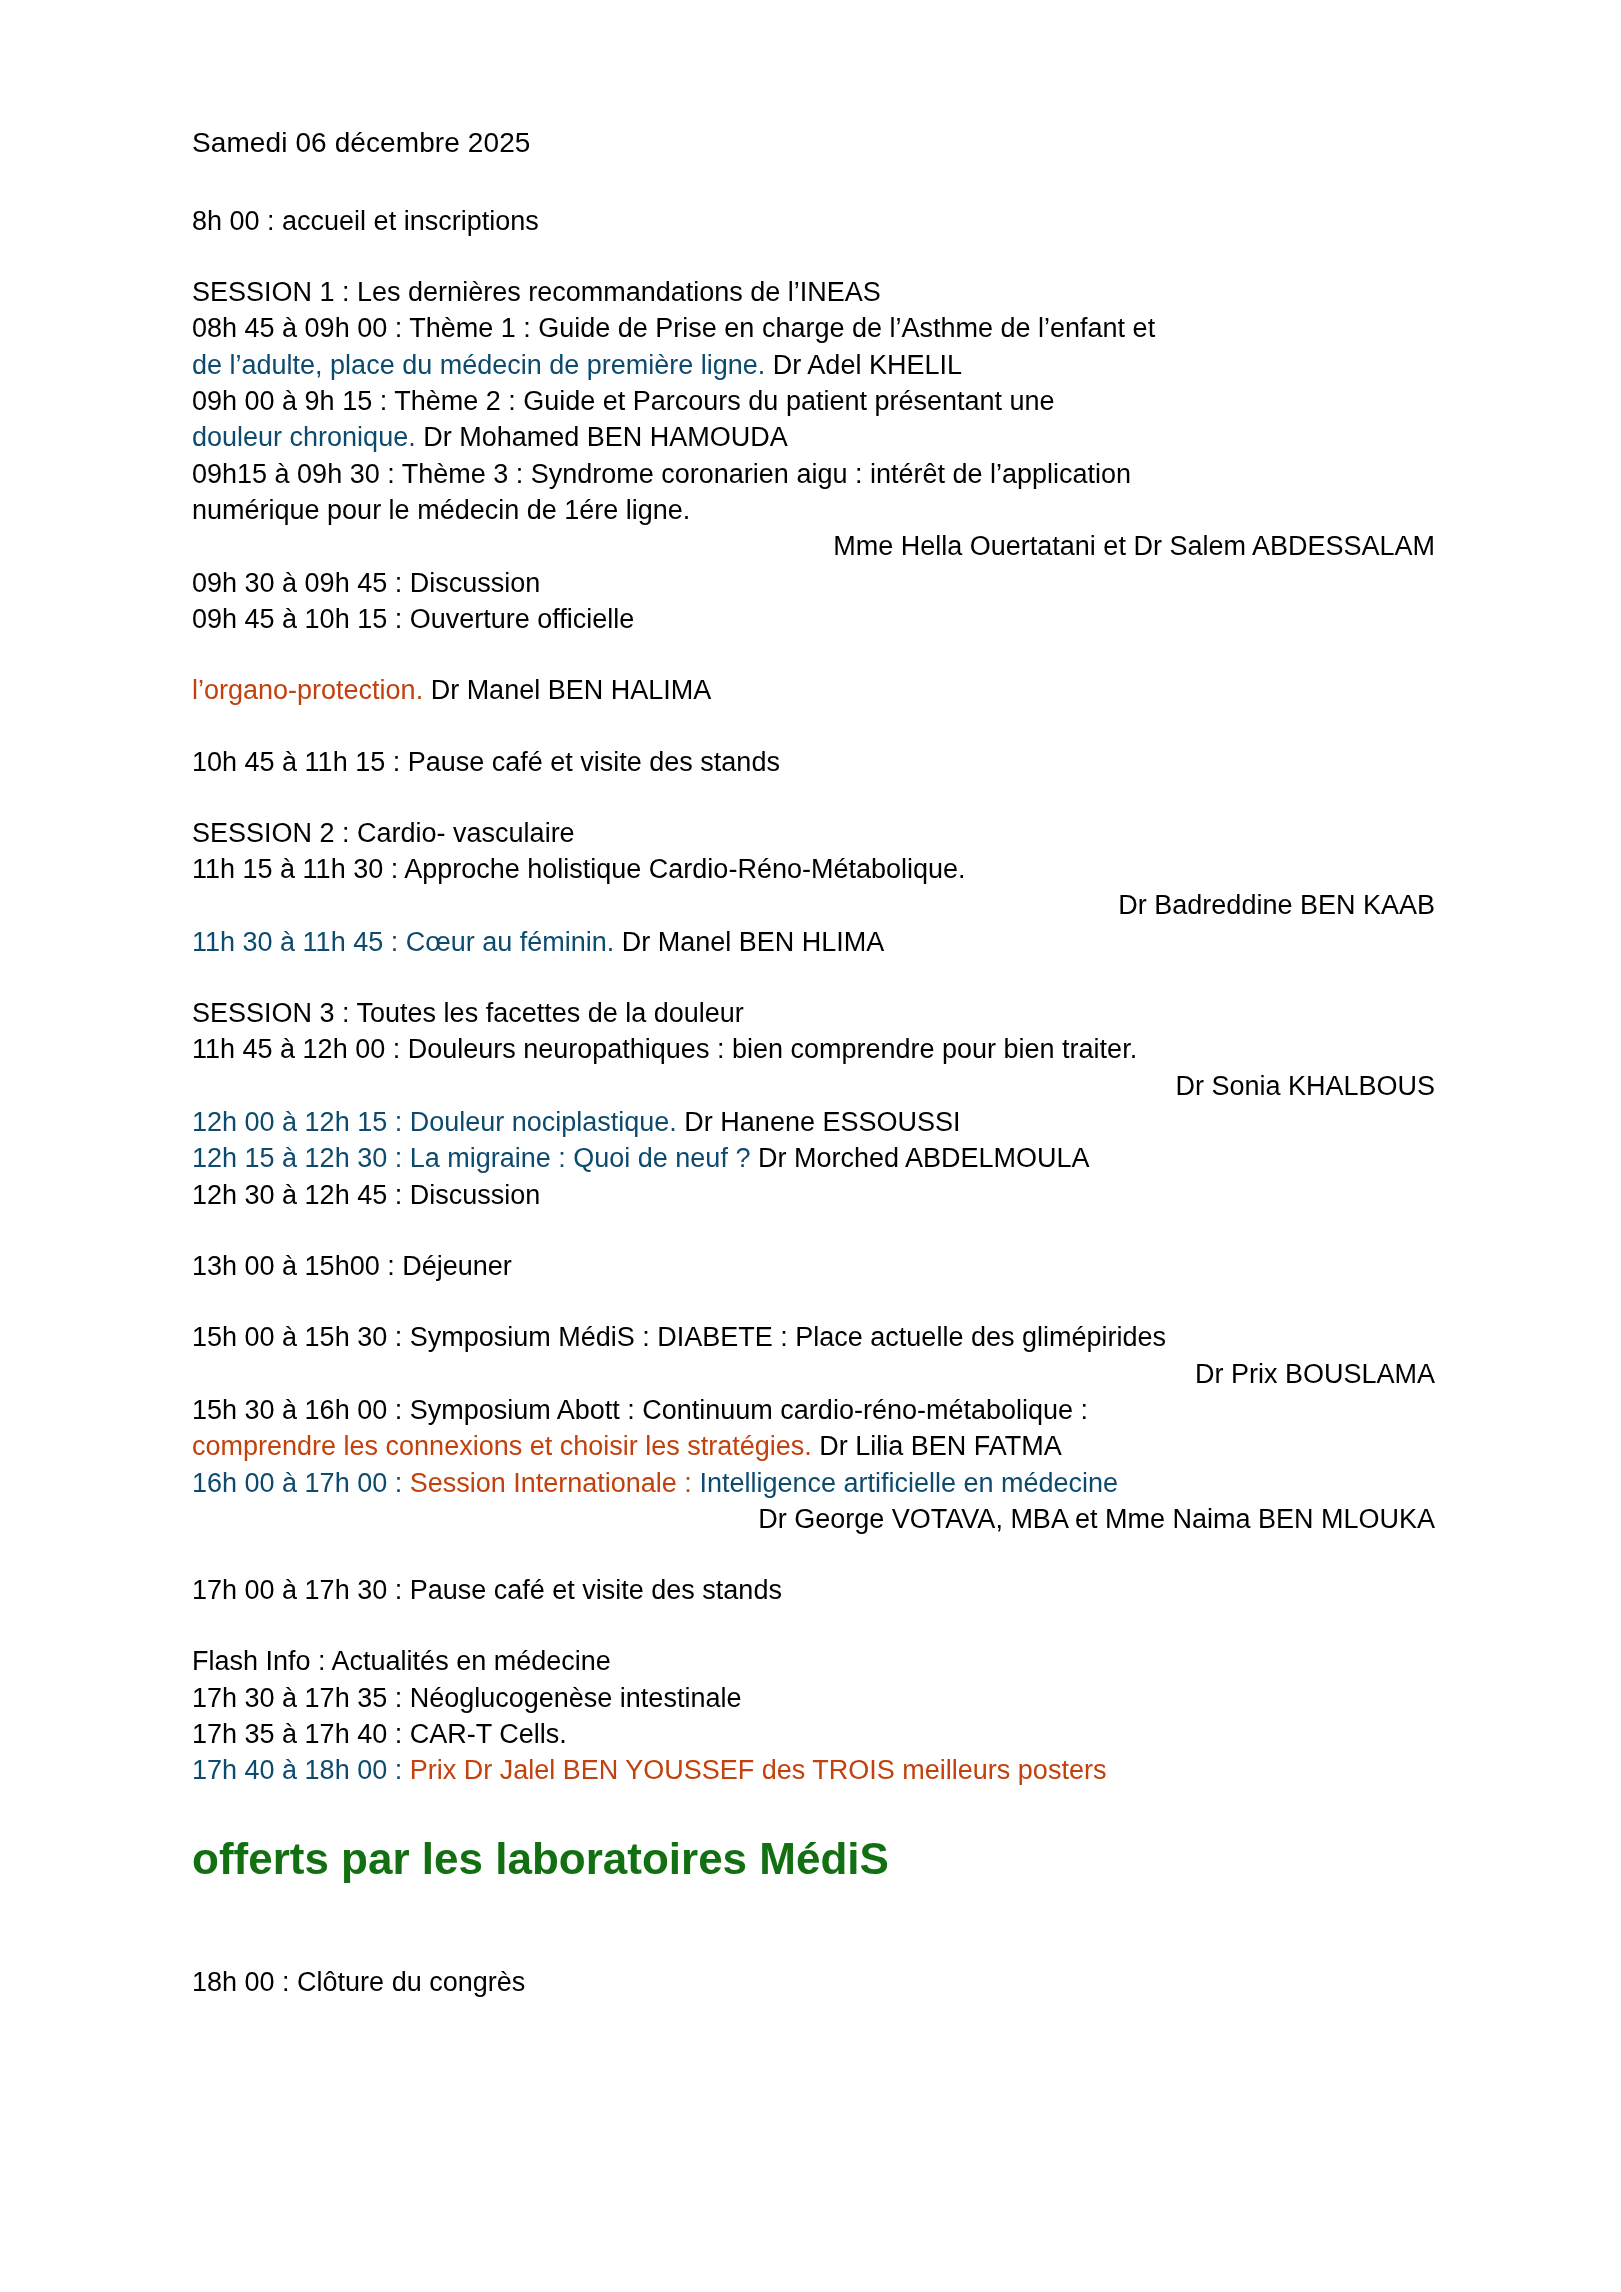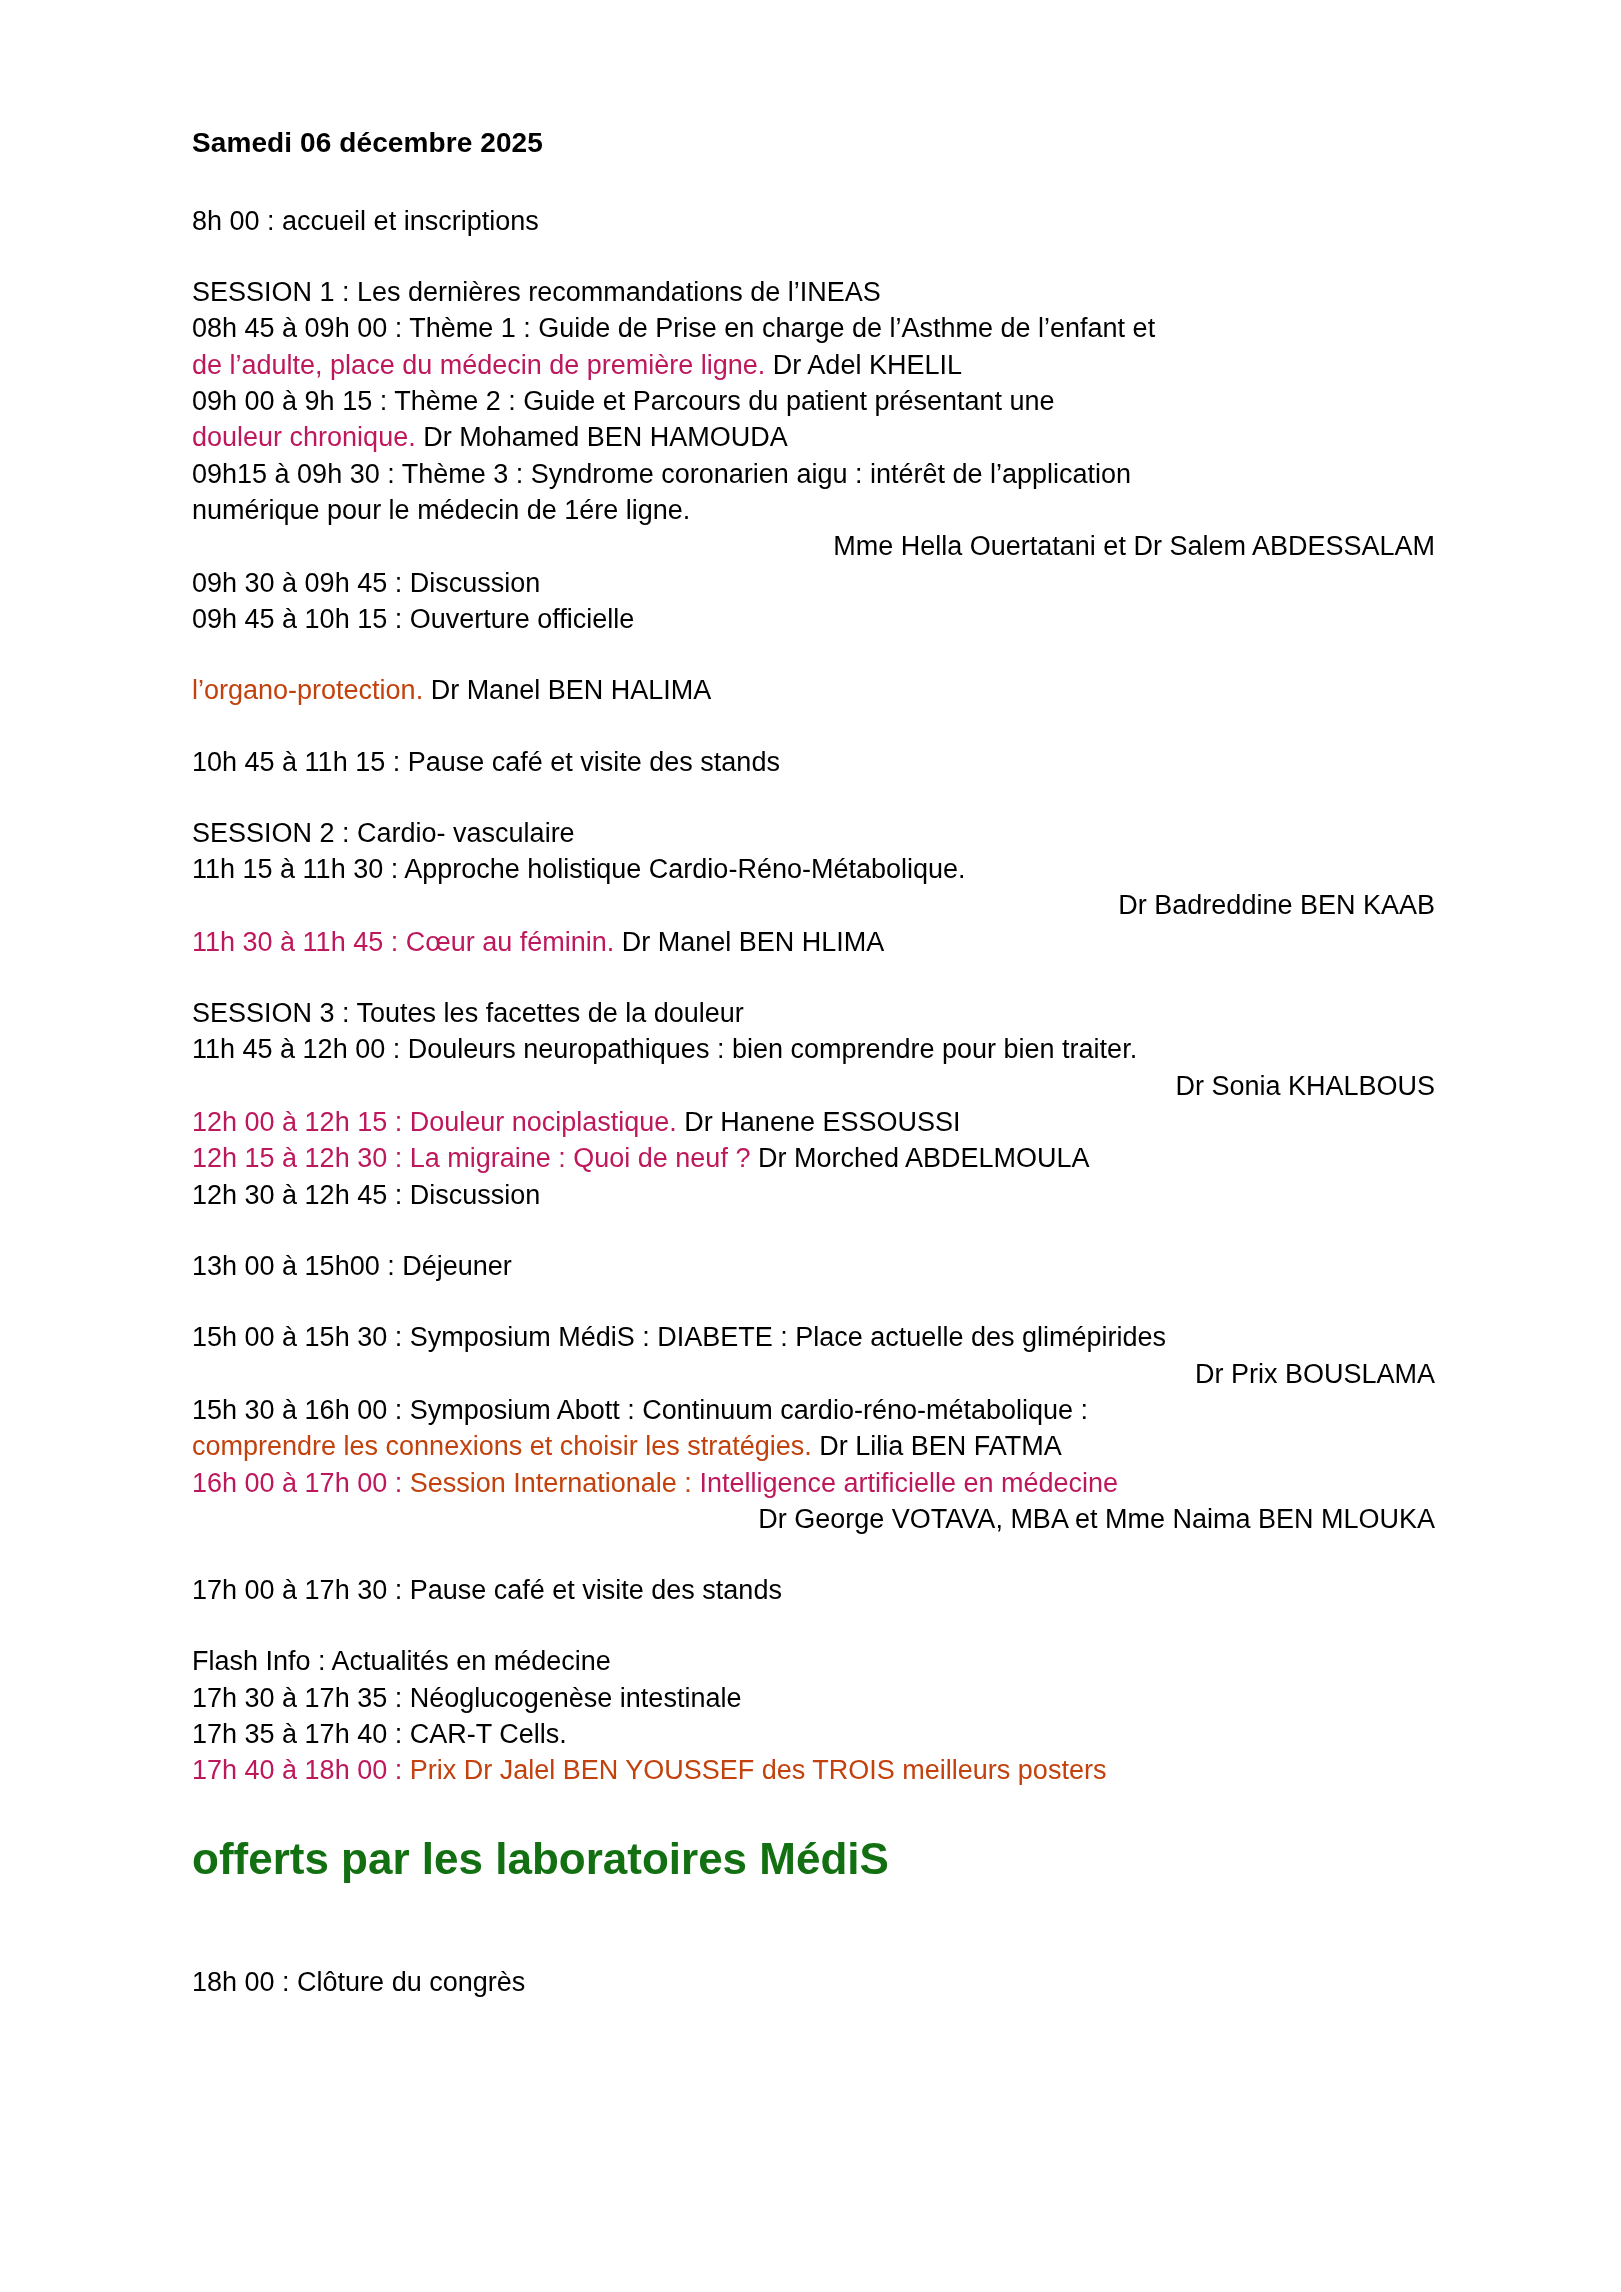--- a/index.html
+++ b/index.html
@@ -18,21 +18,21 @@
     font-weight: bold;
     color: #000000;
     -webkit-font-smoothing: antialiased;
   }
   .doc {
     font-size: 27px;
     line-height: 1.32;
   }
   .title {
     font-size: 28px;
-    font-weight: bold;
+    font-weight: normal;
     color: #000000;
     margin: 0 0 7.8px 0;
     letter-spacing: 0.1px;
   }
   .gap {
     height: 35px;
   }
   .gap-sm {
     height: 33px;
   }
@@ -40,21 +40,21 @@
     margin: 0;
     padding: 0;
     font-size: 27px;
     line-height: 1.345;
     font-weight: normal;
     color: #000000;
   }
   .green  { color: #c2410c; }
   .blue   { color: #000000; }
   .red    { color: #FF0000; }
-  .black  { color: #be185d; }
+  .black  { color: #0c4a6e; }
   .right  { text-align: right; }
   .big-green {
     color: #137012;
     font-size: 44px;
     line-height: 1.18;
     font-weight: bold;
   }
 </style>
 </head>
 <body>

